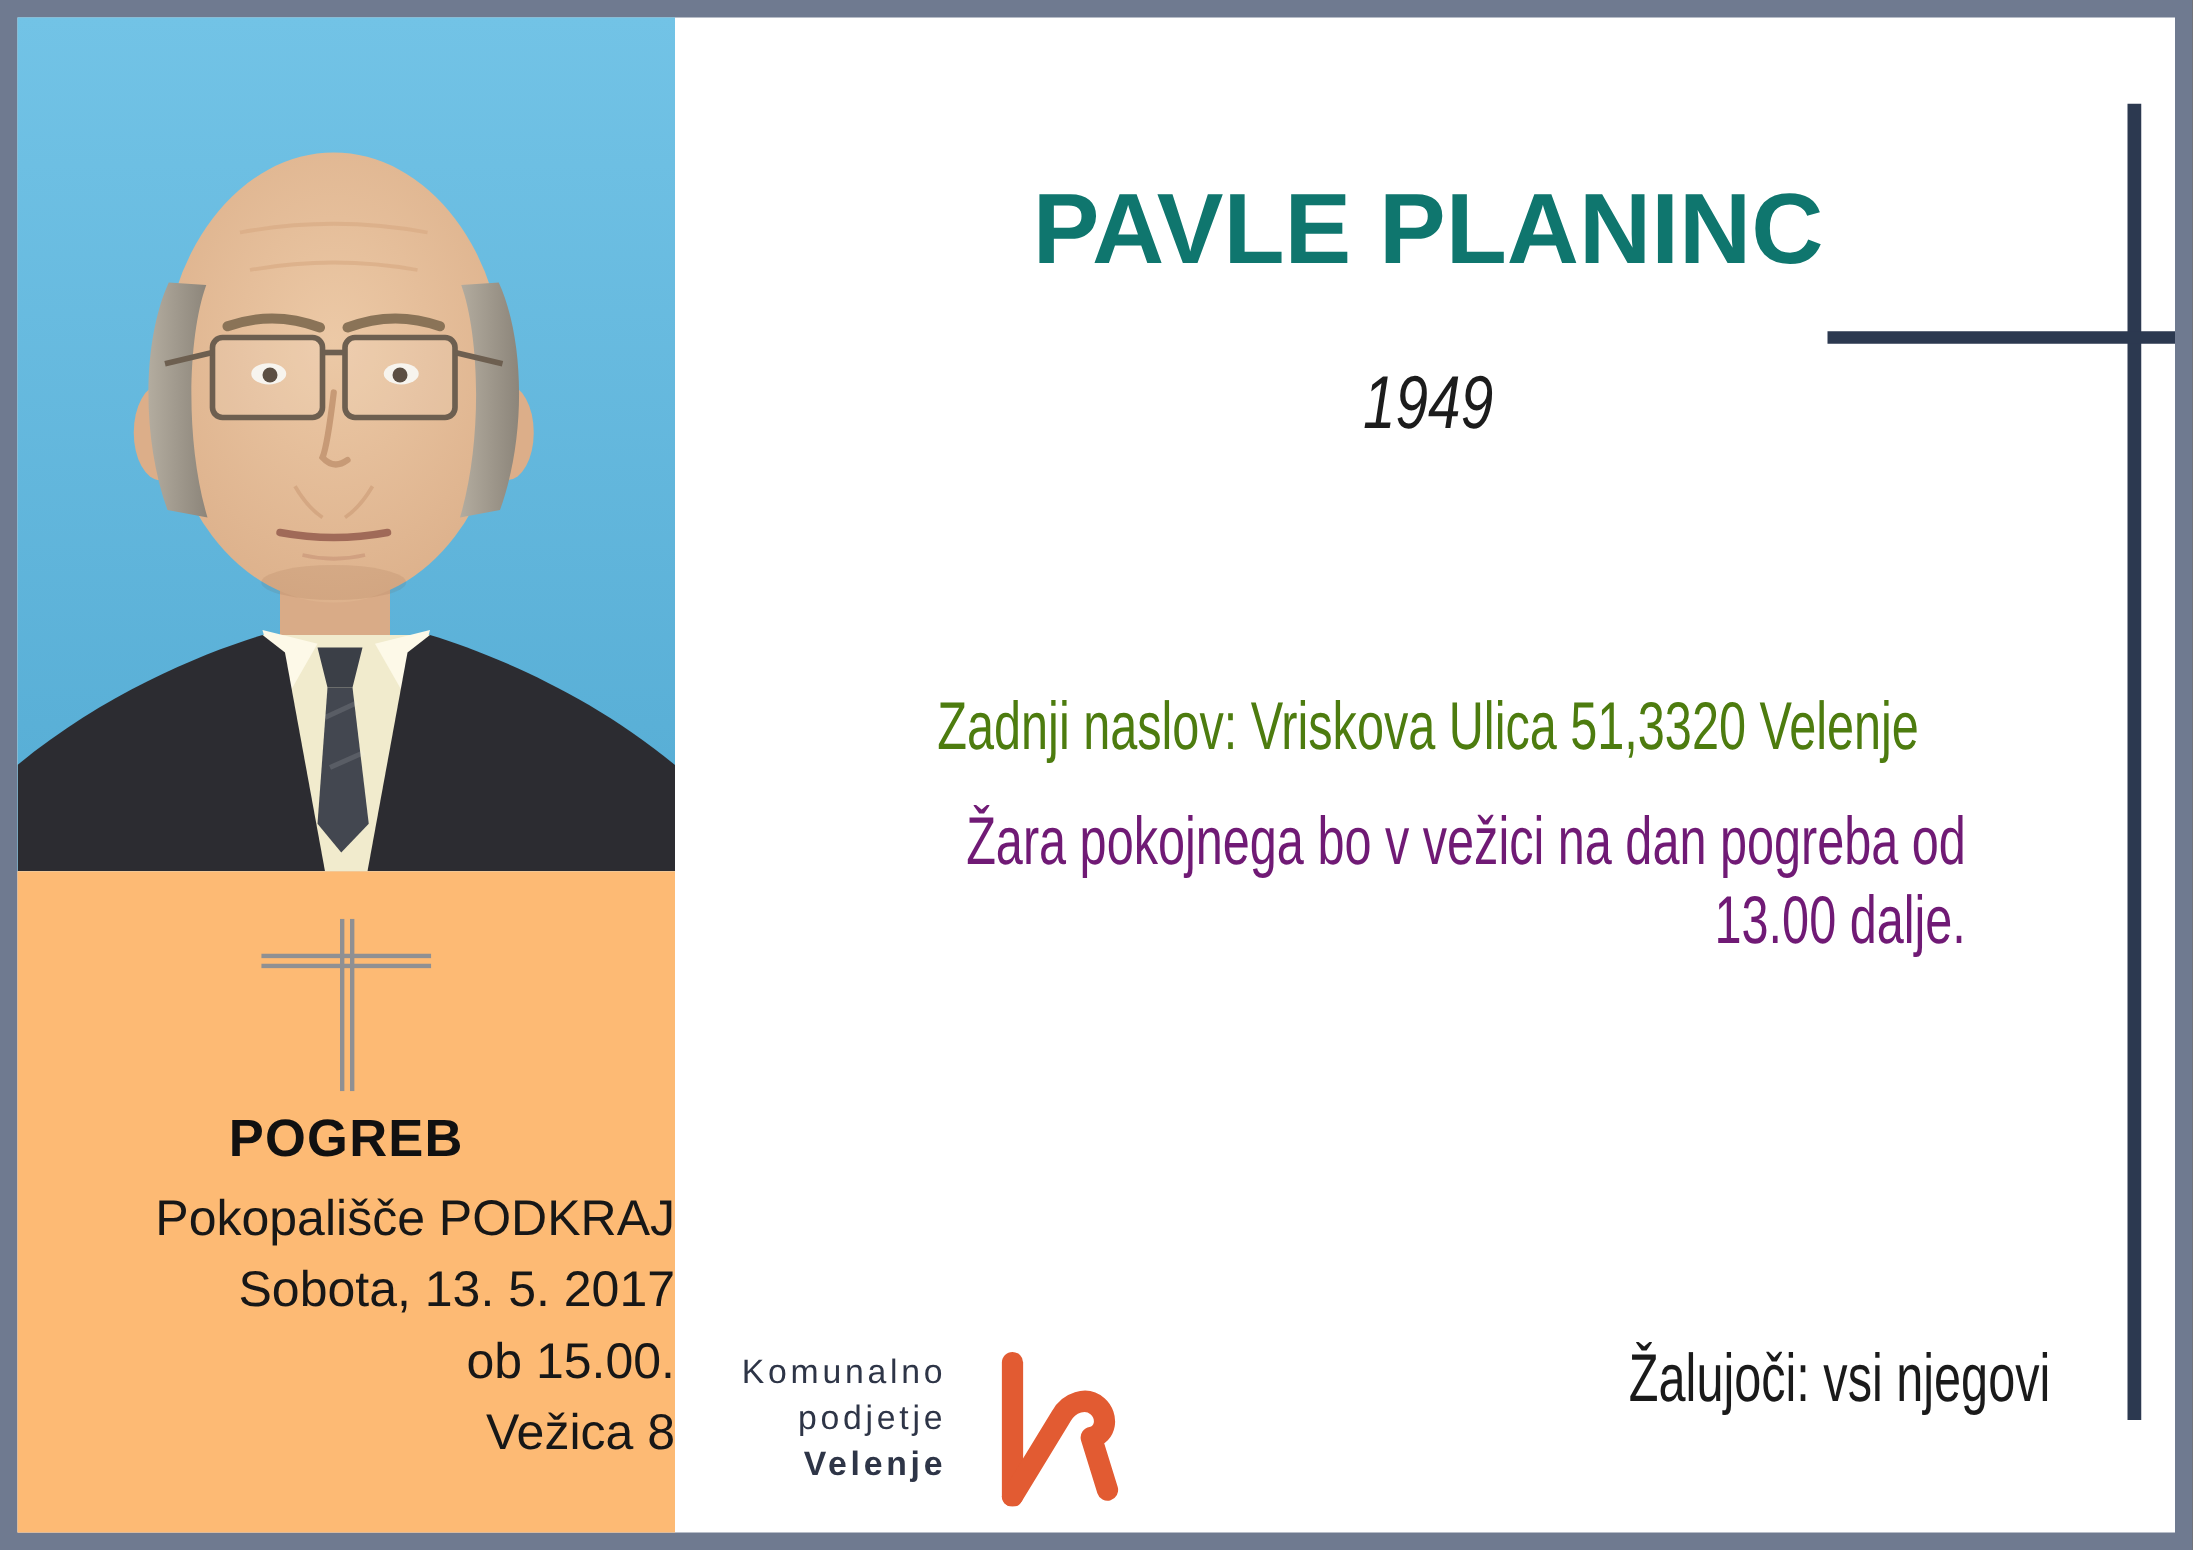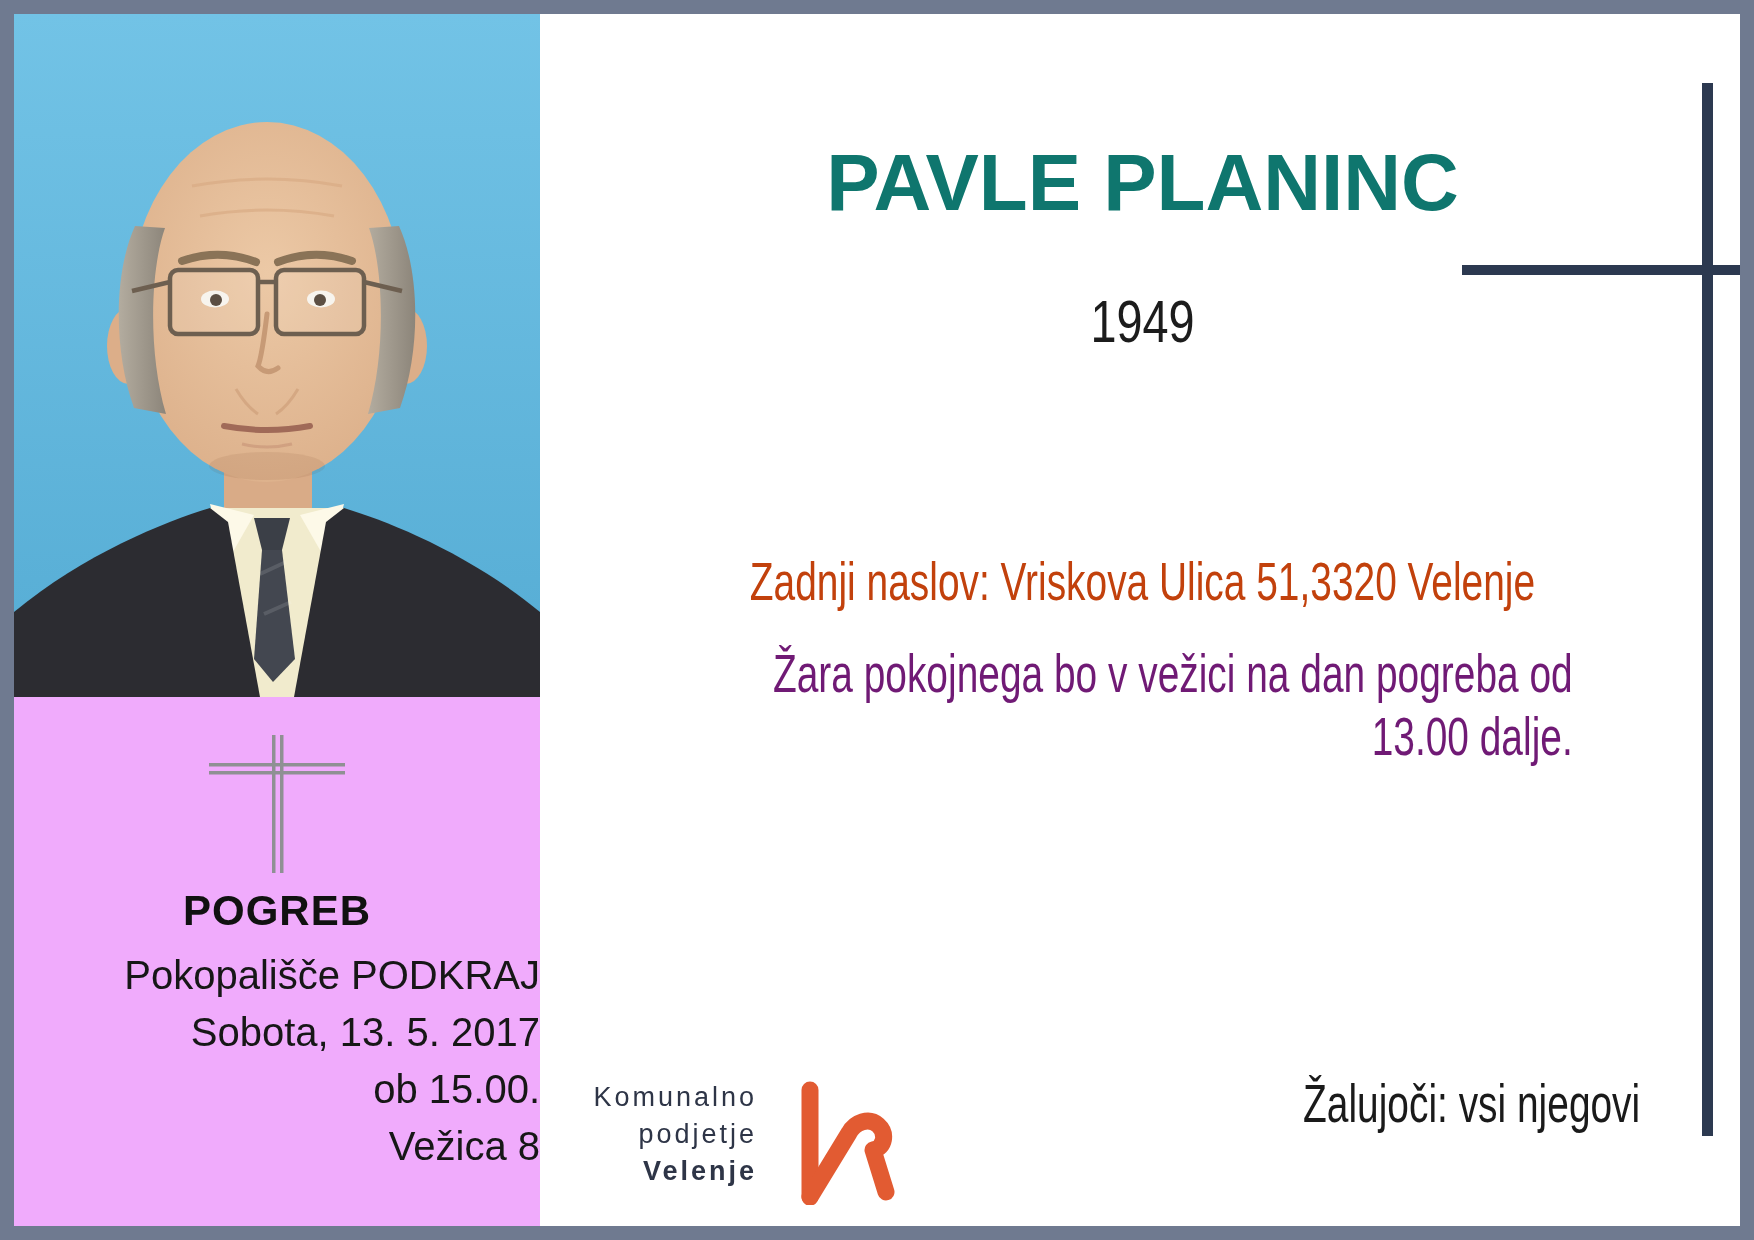--- a/index.html
+++ b/index.html
@@ -4,33 +4,33 @@
 <style>
   html,body{margin:0;padding:0;background:#444;}
   .poster{
     position:relative;width:1754px;height:1240px;
     background:#6f7a90;overflow:hidden;
     font-family:"Liberation Sans",sans-serif;color:#161616;
   }
   .card{position:absolute;left:14px;top:14px;right:14px;bottom:14px;background:#ffffff;}
   
   .photo{position:absolute;left:0;top:0;width:526px;height:683px;overflow:hidden;background:#62b9de;}
-  .panel{position:absolute;left:0;top:683px;width:526px;bottom:0;background:#f0abfc;}
+  .panel{position:absolute;left:0;top:683px;width:526px;bottom:0;background:#fdba74;}
   .memorial-cross{position:absolute;left:50%;margin-left:-68px;top:38px;width:136px;height:138px;}
   .pogreb{position:absolute;left:0;width:100%;top:190px;text-align:center;
     font-size:42px;font-weight:bold;letter-spacing:1px;color:#111;}
   .funeral-lines{position:absolute;left:0;width:100%;top:250px;text-align:right;
     font-size:40px;line-height:57px;color:#171717;}
   .name{position:absolute;left:0;width:100%;top:126px;text-align:center;
     font-size:80px;line-height:86px;font-weight:bold;color:#0f766e;letter-spacing:0;}
   .year{position:absolute;left:0;width:100%;top:278px;text-align:center;
-    font-size:60px;line-height:60px;color:#1c1c1c;}
+    font-size:60px;line-height:60px;color:#1c1c1c;font-style:italic;}
   .year .cond{transform:scaleX(.78);}
   .addr{position:absolute;left:0;width:100%;top:537px;text-align:center;
-    font-size:54px;line-height:60px;color:#c2410c;}
+    font-size:54px;line-height:60px;color:#4d7c0f;}
   .urn{position:absolute;left:0;width:100%;top:628px;text-align:right;
     font-size:54px;line-height:63px;color:#701a75;}
   .cond{display:block;transform:scaleX(.72);transform-origin:50% 50%;white-space:nowrap;}
   
   .cross-v{position:absolute;left:1688px;top:69px;width:11px;height:1053px;background:#2c3950;}
   .cross-h{position:absolute;left:1448px;top:251px;width:278px;height:10px;background:#2c3950;}
   
   .mourners{position:absolute;right:100px;top:1058px;font-size:54px;line-height:63px;color:#1a1a1a;
     white-space:nowrap;transform:scaleX(.72);transform-origin:100% 50%;}
   

